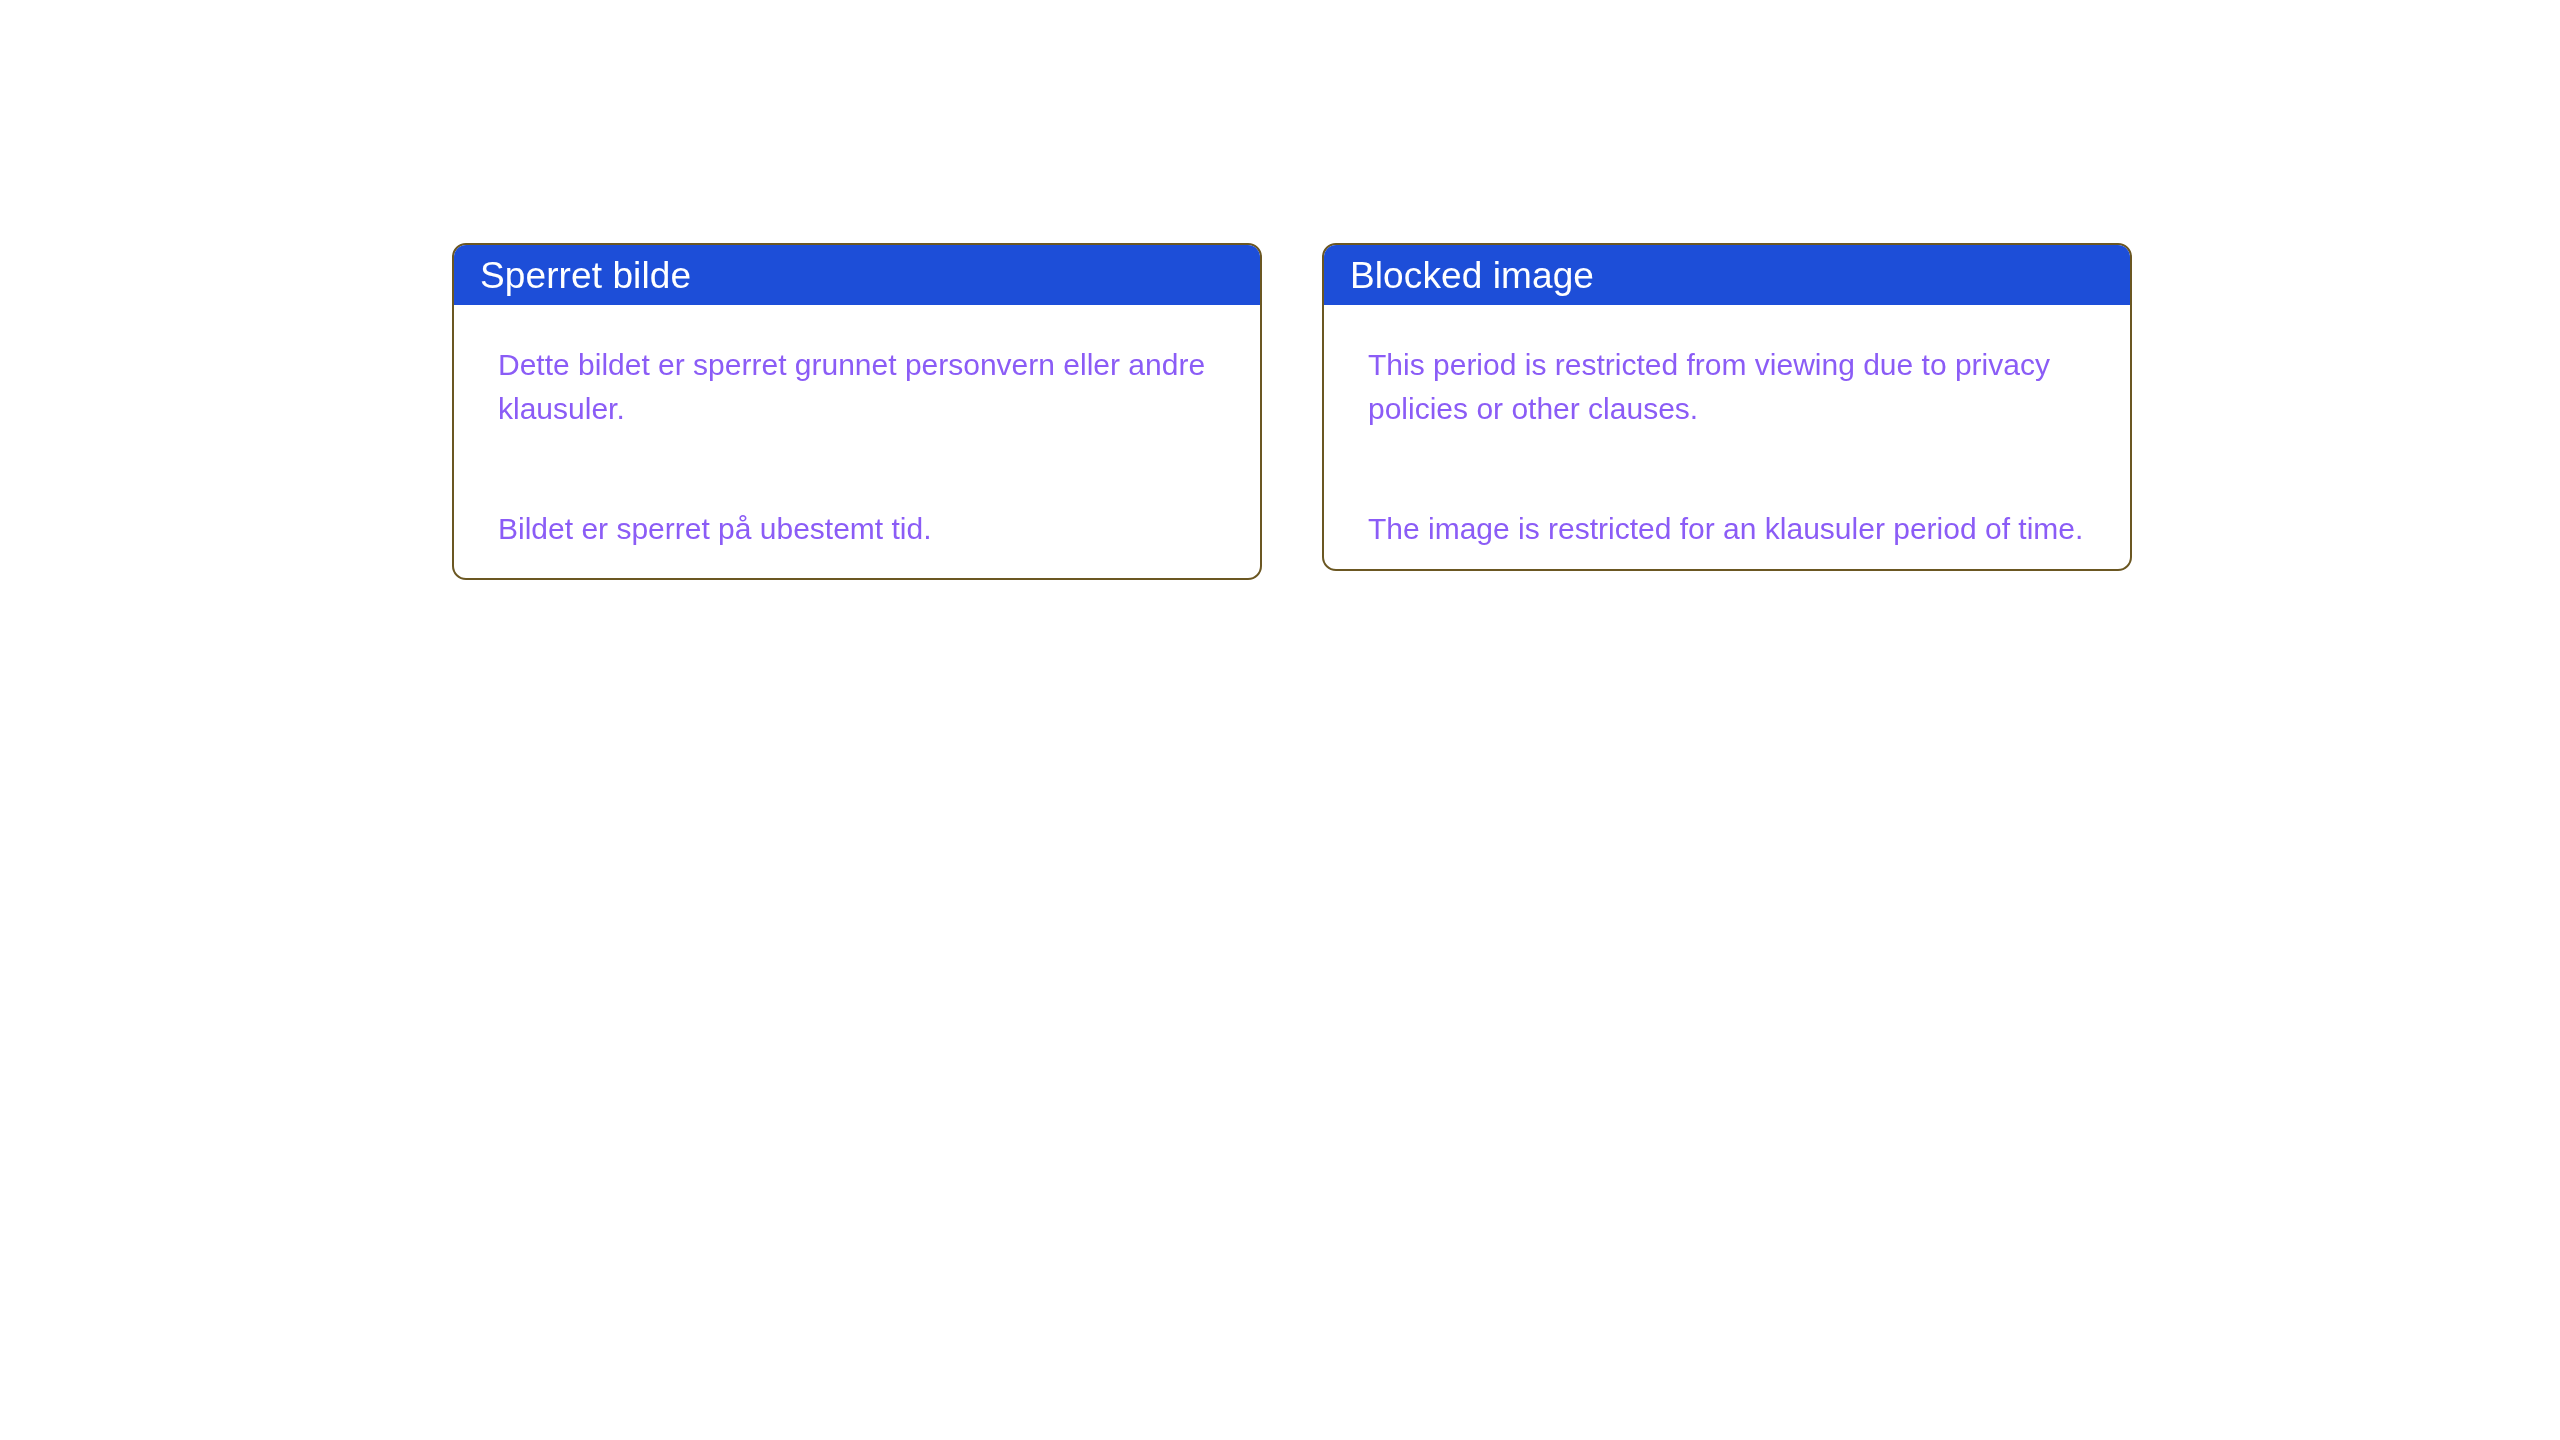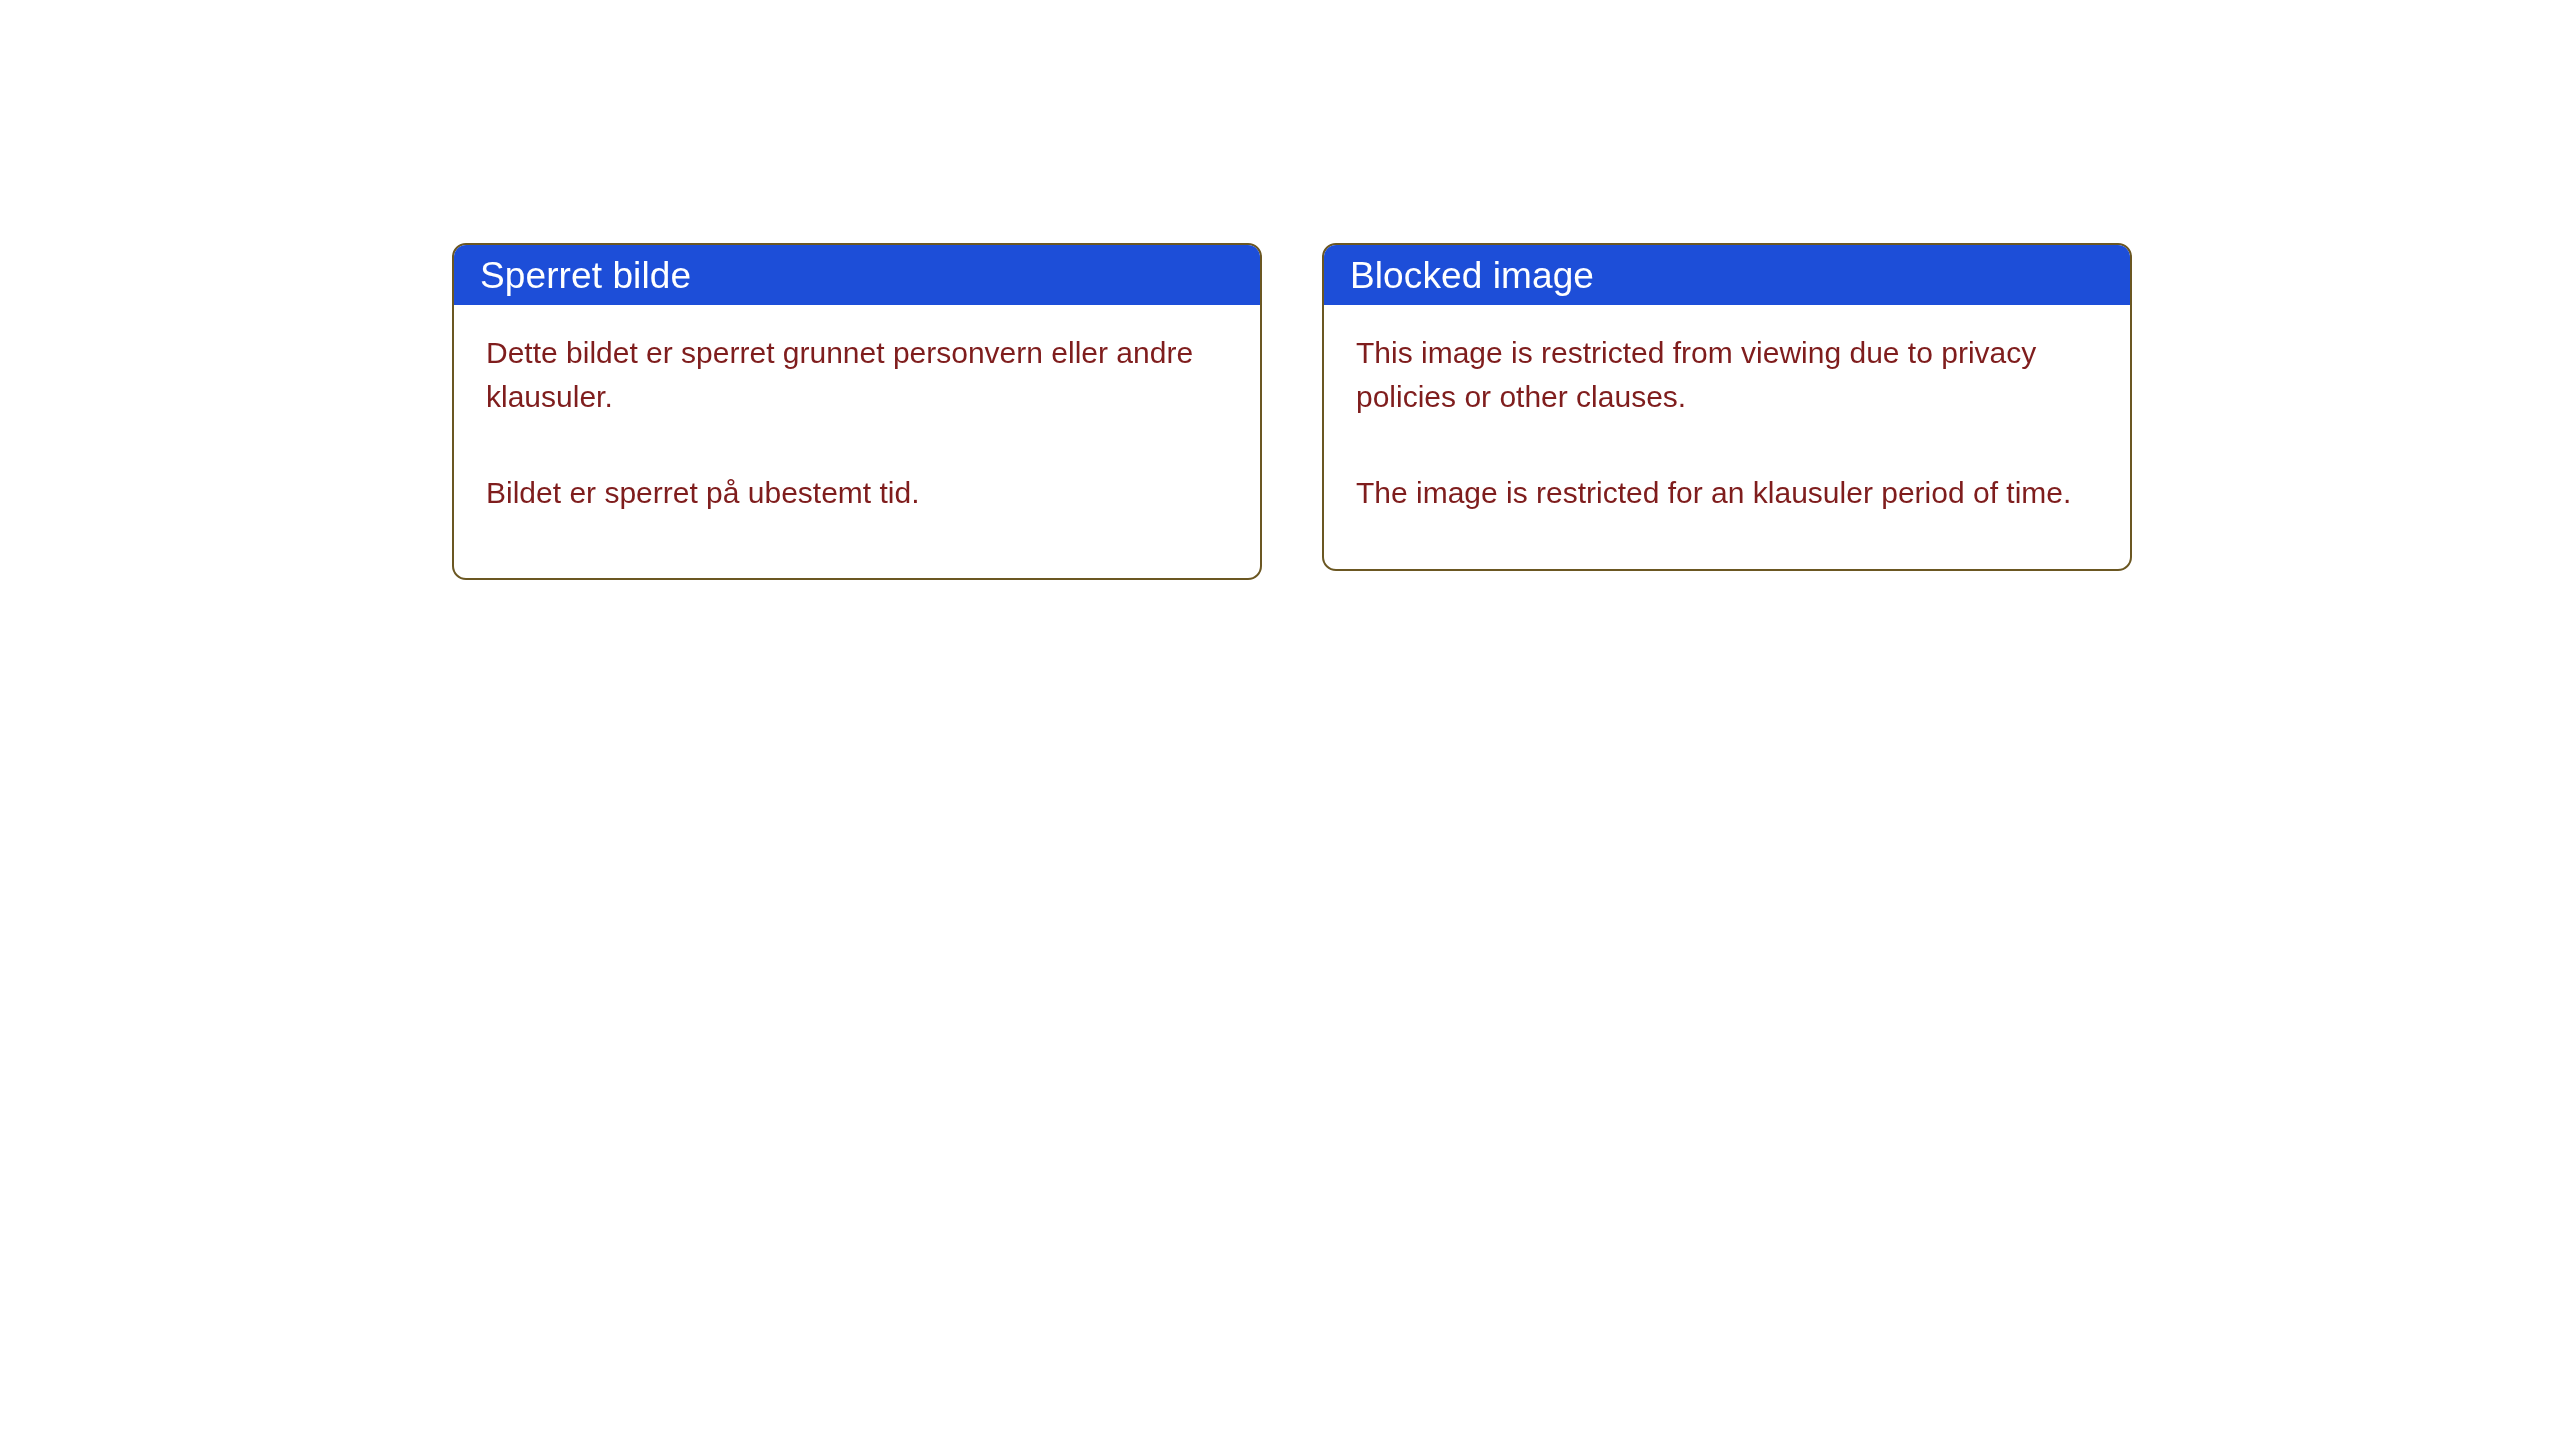--- a/index.html
+++ b/index.html
@@ -67,25 +67,25 @@
 
   .card-body {
     box-sizing: border-box;
     flex: 1 1 auto;
     padding: 22px 24px 18px 28px;
     display: flex;
     flex-direction: column;
   }
 
   .body-paragraph {
-    color: #7f1d1d;
+    color: #8b5cf6;
     font-size: 30px;
     line-height: 44px;
     font-weight: 400;
-    margin: 4px;
+    margin: 16px;
     white-space: pre-line;
   }
 
   .paragraph-gap {
     height: 44px;
     flex: 0 0 44px;
   }
 </style>
 </head>
 <body>
@@ -103,20 +103,20 @@
         <div class="paragraph-gap"></div>
         <p class="body-paragraph">Bildet er sperret på ubestemt tid.</p>
       </div>
     </div>
 
     <div class="notice-card card-right">
       <div class="card-header">
         <span class="card-title">Blocked image</span>
       </div>
       <div class="card-body">
-        <p class="body-paragraph">This image is restricted from viewing due to privacy policies or other clauses.</p>
+        <p class="body-paragraph">This period is restricted from viewing due to privacy policies or other clauses.</p>
         <div class="paragraph-gap"></div>
         <p class="body-paragraph">The image is restricted for an klausuler period of time.</p>
       </div>
     </div>
 
   </div>
 </div>
 
 </body></html>

